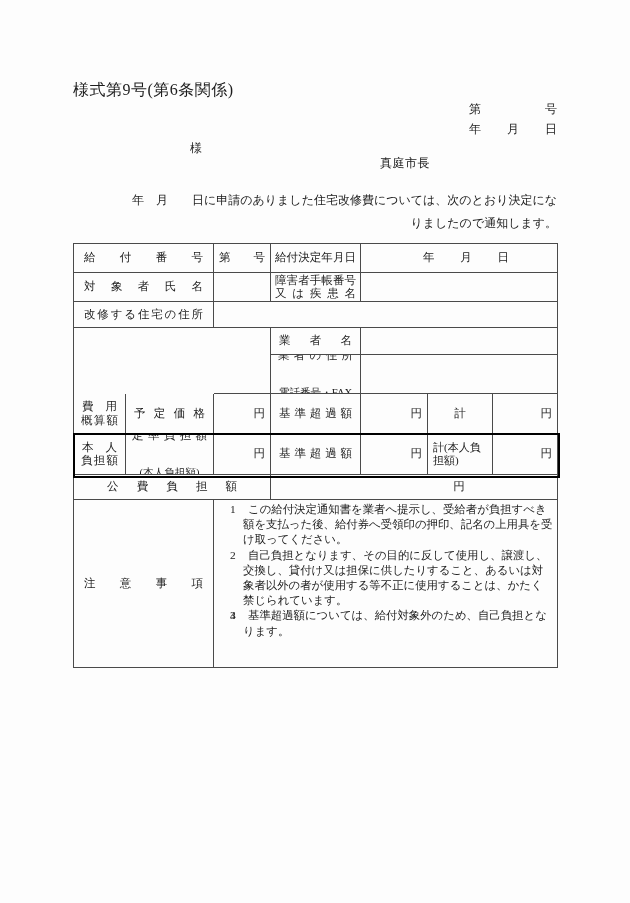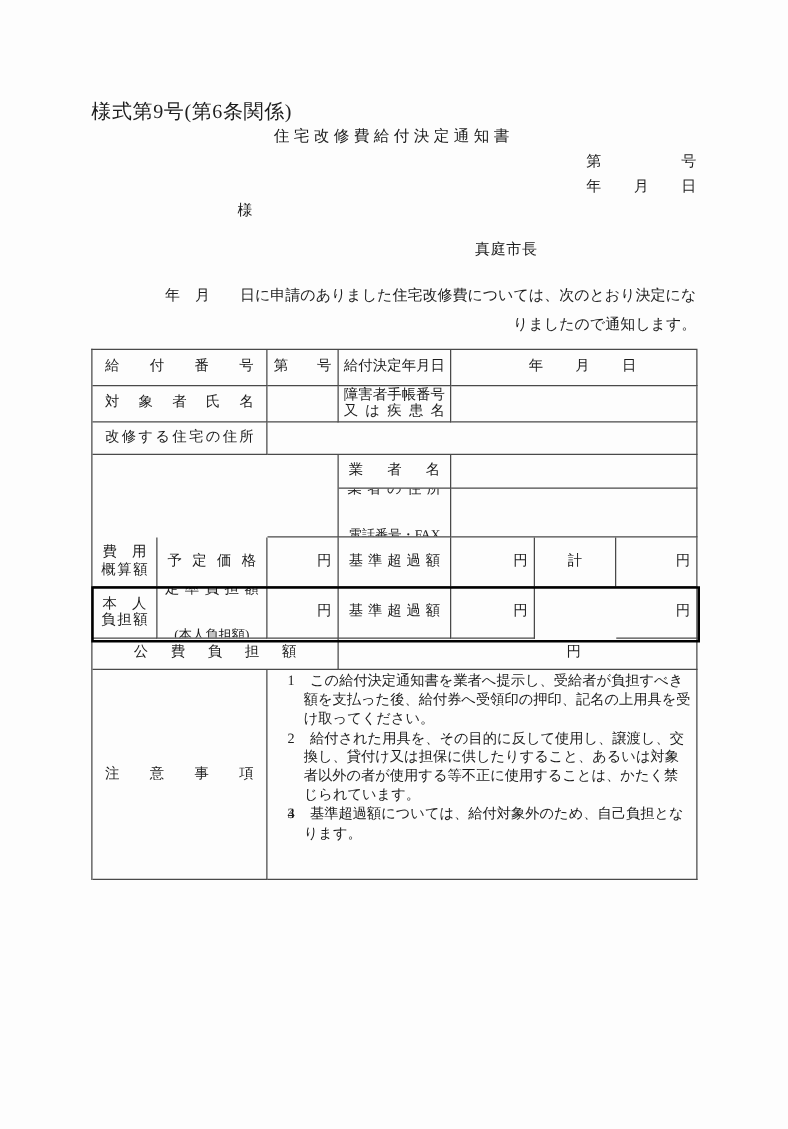--- a/index.html
+++ b/index.html
@@ -12,21 +12,21 @@
         padding:83px 73px 0 73px;overflow:hidden;}
 
   
   .form-label{font-size:16px;line-height:14px;letter-spacing:.5px;}
   .doc-title{margin-top:5px;text-align:center;font-size:12.5px;line-height:15px;letter-spacing:3.5px;}
   .right-box{width:88px;margin-left:auto;display:flex;justify-content:space-between;
              font-size:12px;line-height:14px;}
   .right-box.first{margin-top:5px;}
   .right-box.second{margin-top:6px;}
   .addressee{margin-top:5px;margin-left:117px;font-size:12px;line-height:15px;}
-  .sender{margin-top:16px;margin-left:307px;font-size:12px;line-height:15px;letter-spacing:.5px;}
+  .sender{margin-top:0;margin-left:307px;font-size:12px;line-height:15px;letter-spacing:.5px;}
   .body-par{margin:18px 0 0 0;width:484px;font-size:12px;line-height:23px;
             text-indent:58px;text-align:right;}
 
   
   .gtable{
     position:relative;margin-top:8px;width:484px;
     display:grid;
     grid-template-columns:52px 88px 57px 90px 67px 65px 65px;
     grid-template-rows:29px 29px 26px 27px 39px 40px 41px 25px 168px;
     border-top:1px solid #4a4a4a;border-left:1px solid #4a4a4a;
@@ -55,21 +55,20 @@
   .notes-cell li{position:relative;padding-left:13px;text-indent:5px;}
   .note-num{position:absolute;left:0;top:0;text-indent:0;}
 </style>
 </head>
 <body>
 
 <div class="page">
 
   <div class="form-label">様式第9号(第6条関係)</div>
 
-  <div class="doc-title">住宅改修費給付決定通知書</div>
 
   <div class="right-box first">
     <span>第</span>
     <span>号</span>
   </div>
 
   <div class="right-box second">
     <span>年</span>
     <span>月</span>
     <span>日</span>
@@ -222,20 +221,21 @@
     </div>
     <div class="c yen" style="grid-column:3/4;grid-row:7/8;">円</div>
     <div class="c dist pad8" style="grid-column:4/5;grid-row:7/8;">
         <span>基</span>
         <span>準</span>
         <span>超</span>
         <span>過</span>
         <span>額</span>
       </div>
     <div class="c yen" style="grid-column:5/6;grid-row:7/8;">円</div>
+    <div class="c" style="grid-column:6/7;grid-row:7/8;padding:0 2px 0 5px;font-size:11px;">計(本人負担額)</div>
     <div class="c yen" style="grid-column:7/8;grid-row:7/8;">円</div>
 
     <div class="c center" style="grid-column:1/4;grid-row:8/9;">
       <span class="inner-dist" style="width:130px;">
           <span>公</span>
           <span>費</span>
           <span>負</span>
           <span>担</span>
           <span>額</span>
         </span>
@@ -247,21 +247,21 @@
         <span>意</span>
         <span>事</span>
         <span>項</span>
       </div>
     <div class="c notes-cell" style="grid-column:3/8;grid-row:9/10;">
       <ol>
         <li>
           <span class="note-num">1</span><span>この給付決定通知書を業者へ提示し、受給者が負担すべき額を支払った後、給付券へ受領印の押印、記名の上用具を受け取ってください。</span>
         </li>
         <li>
-          <span class="note-num">2</span><span>給付された用具を、その目的に反して使用し、譲渡し、交換し、貸付け又は担保に供したりすること、あるいは対象者以外の者が使用する等不正に使用することは、かたく禁じられています。</span>
+          <span class="note-num">2</span><span>自己負担となります、その目的に反して使用し、譲渡し、交換し、貸付け又は担保に供したりすること、あるいは対象者以外の者が使用する等不正に使用することは、かたく禁じられています。</span>
         </li>
         <li>
           <span class="note-num">3</span>
         </li>
         <li>
           <span class="note-num">4</span><span>基準超過額については、給付対象外のため、自己負担となります。</span>
         </li>
       </ol>
     </div>
 

